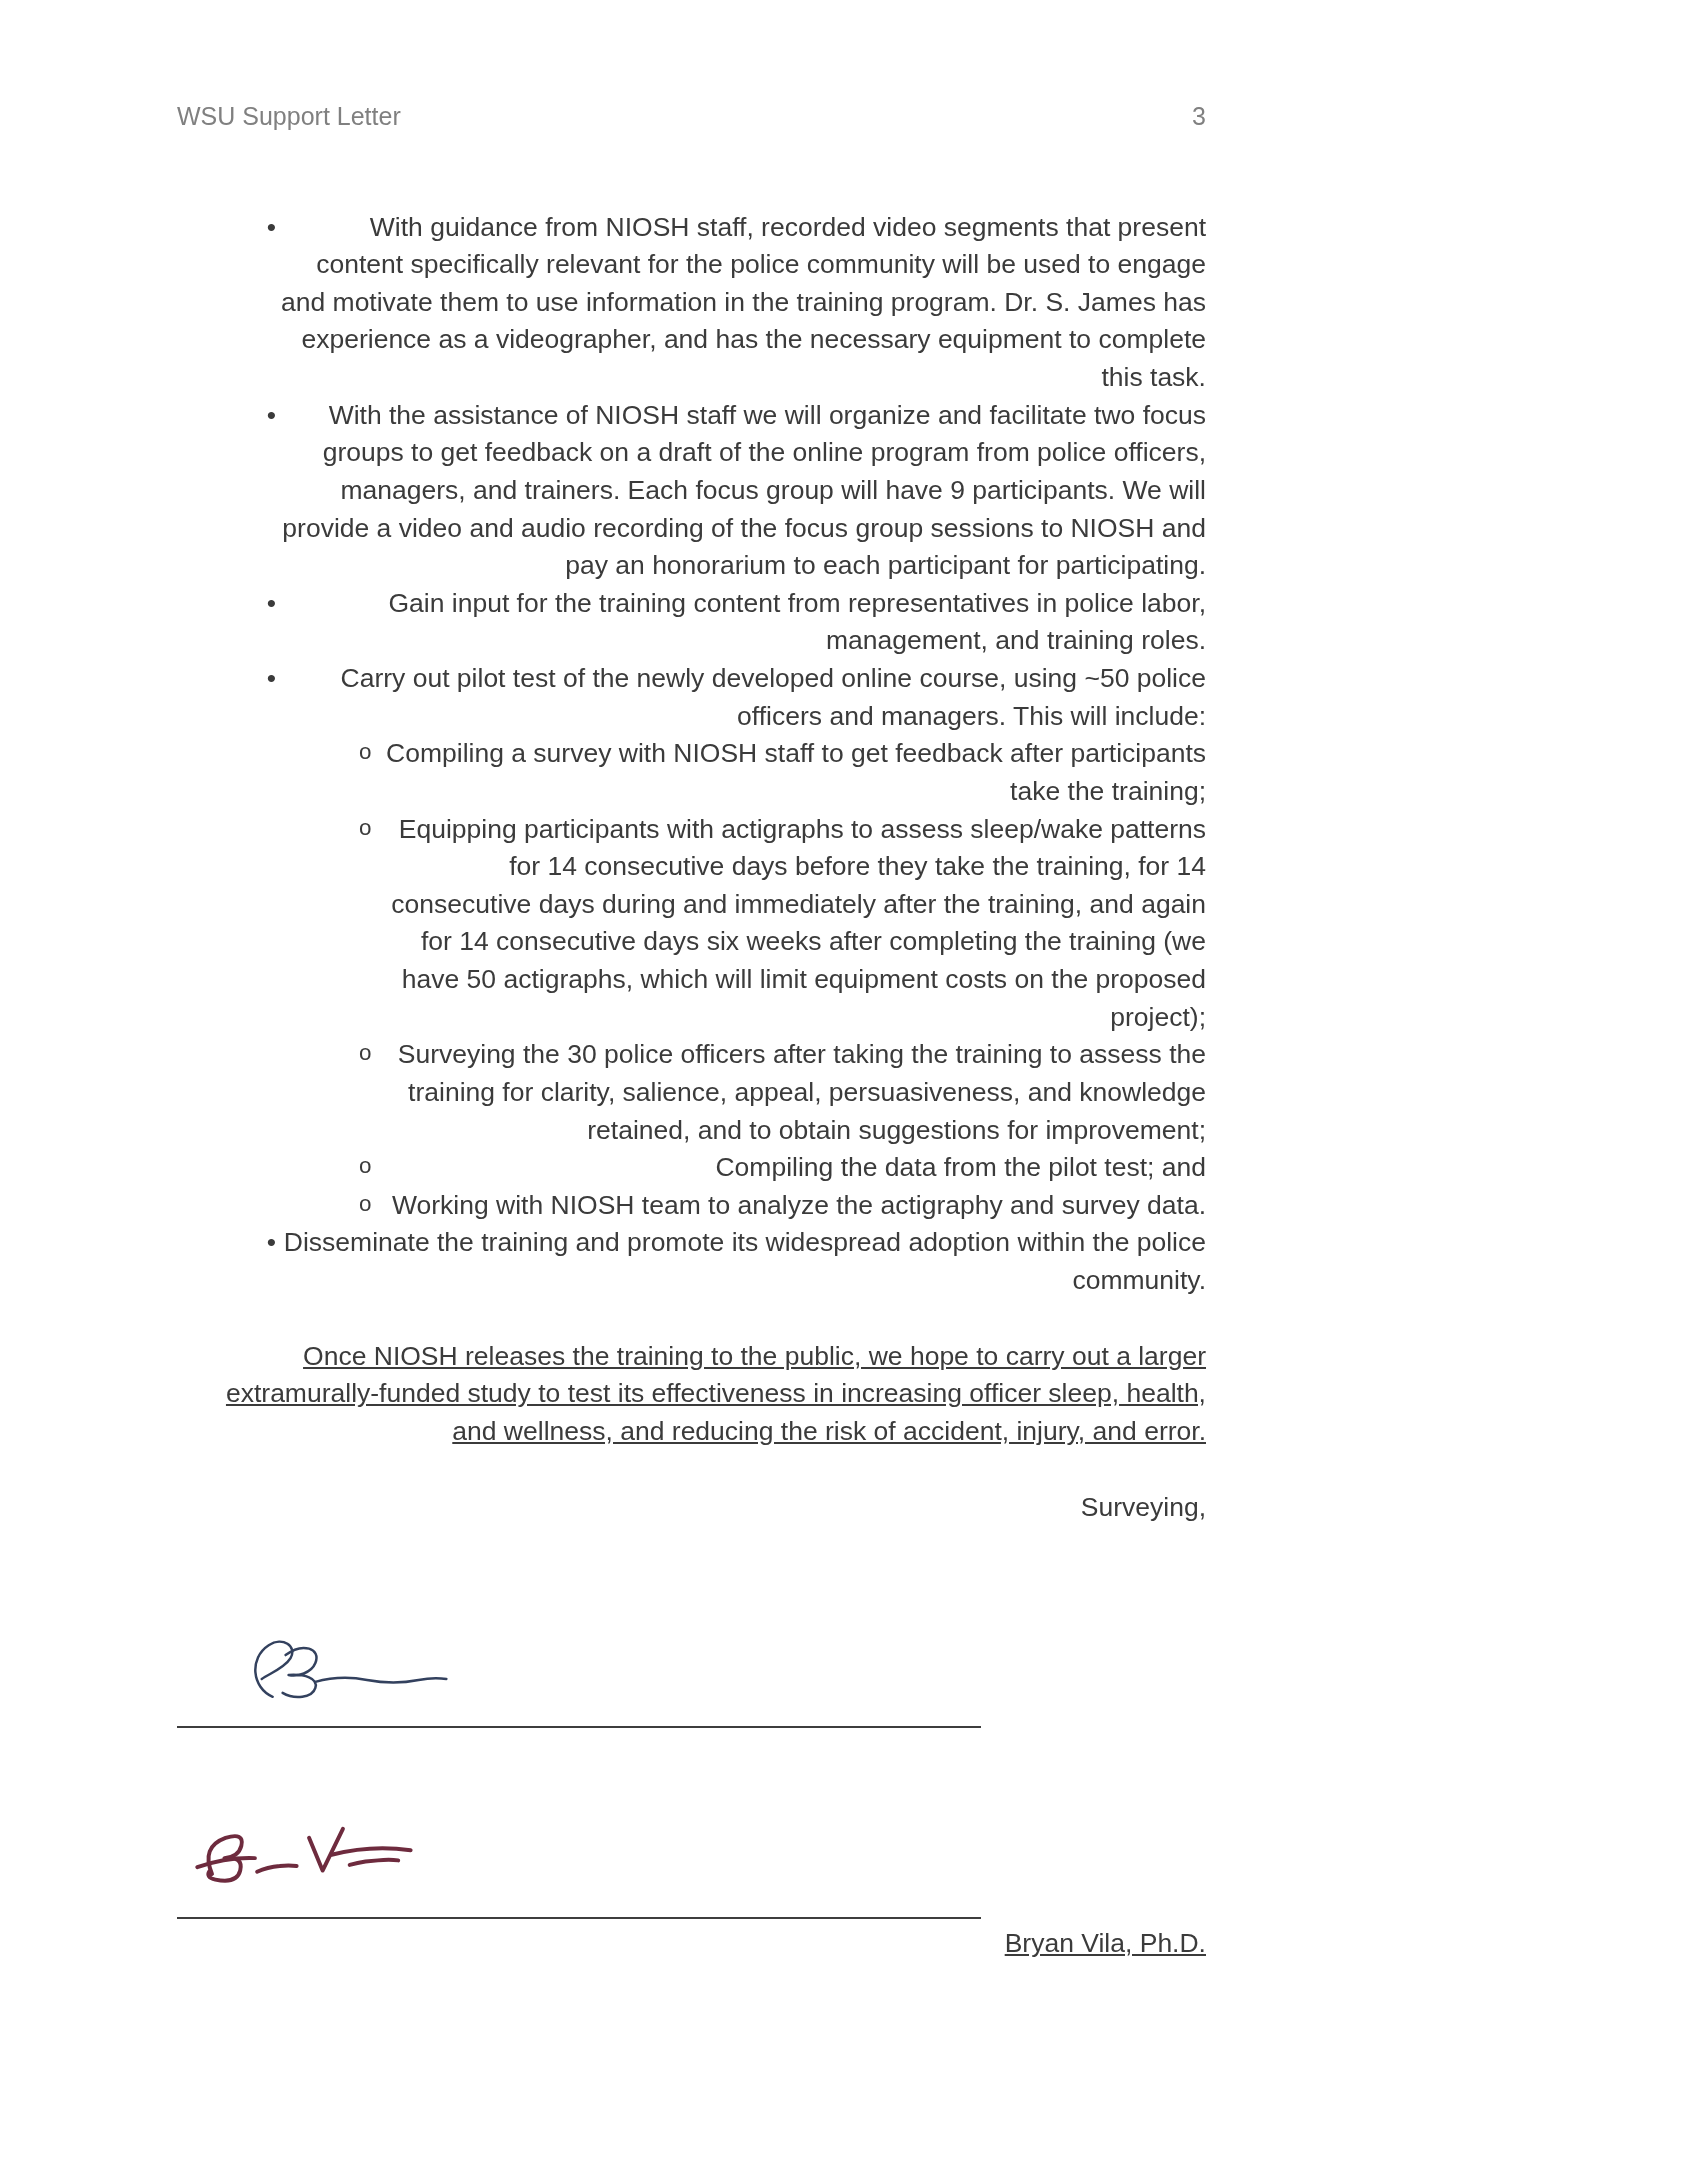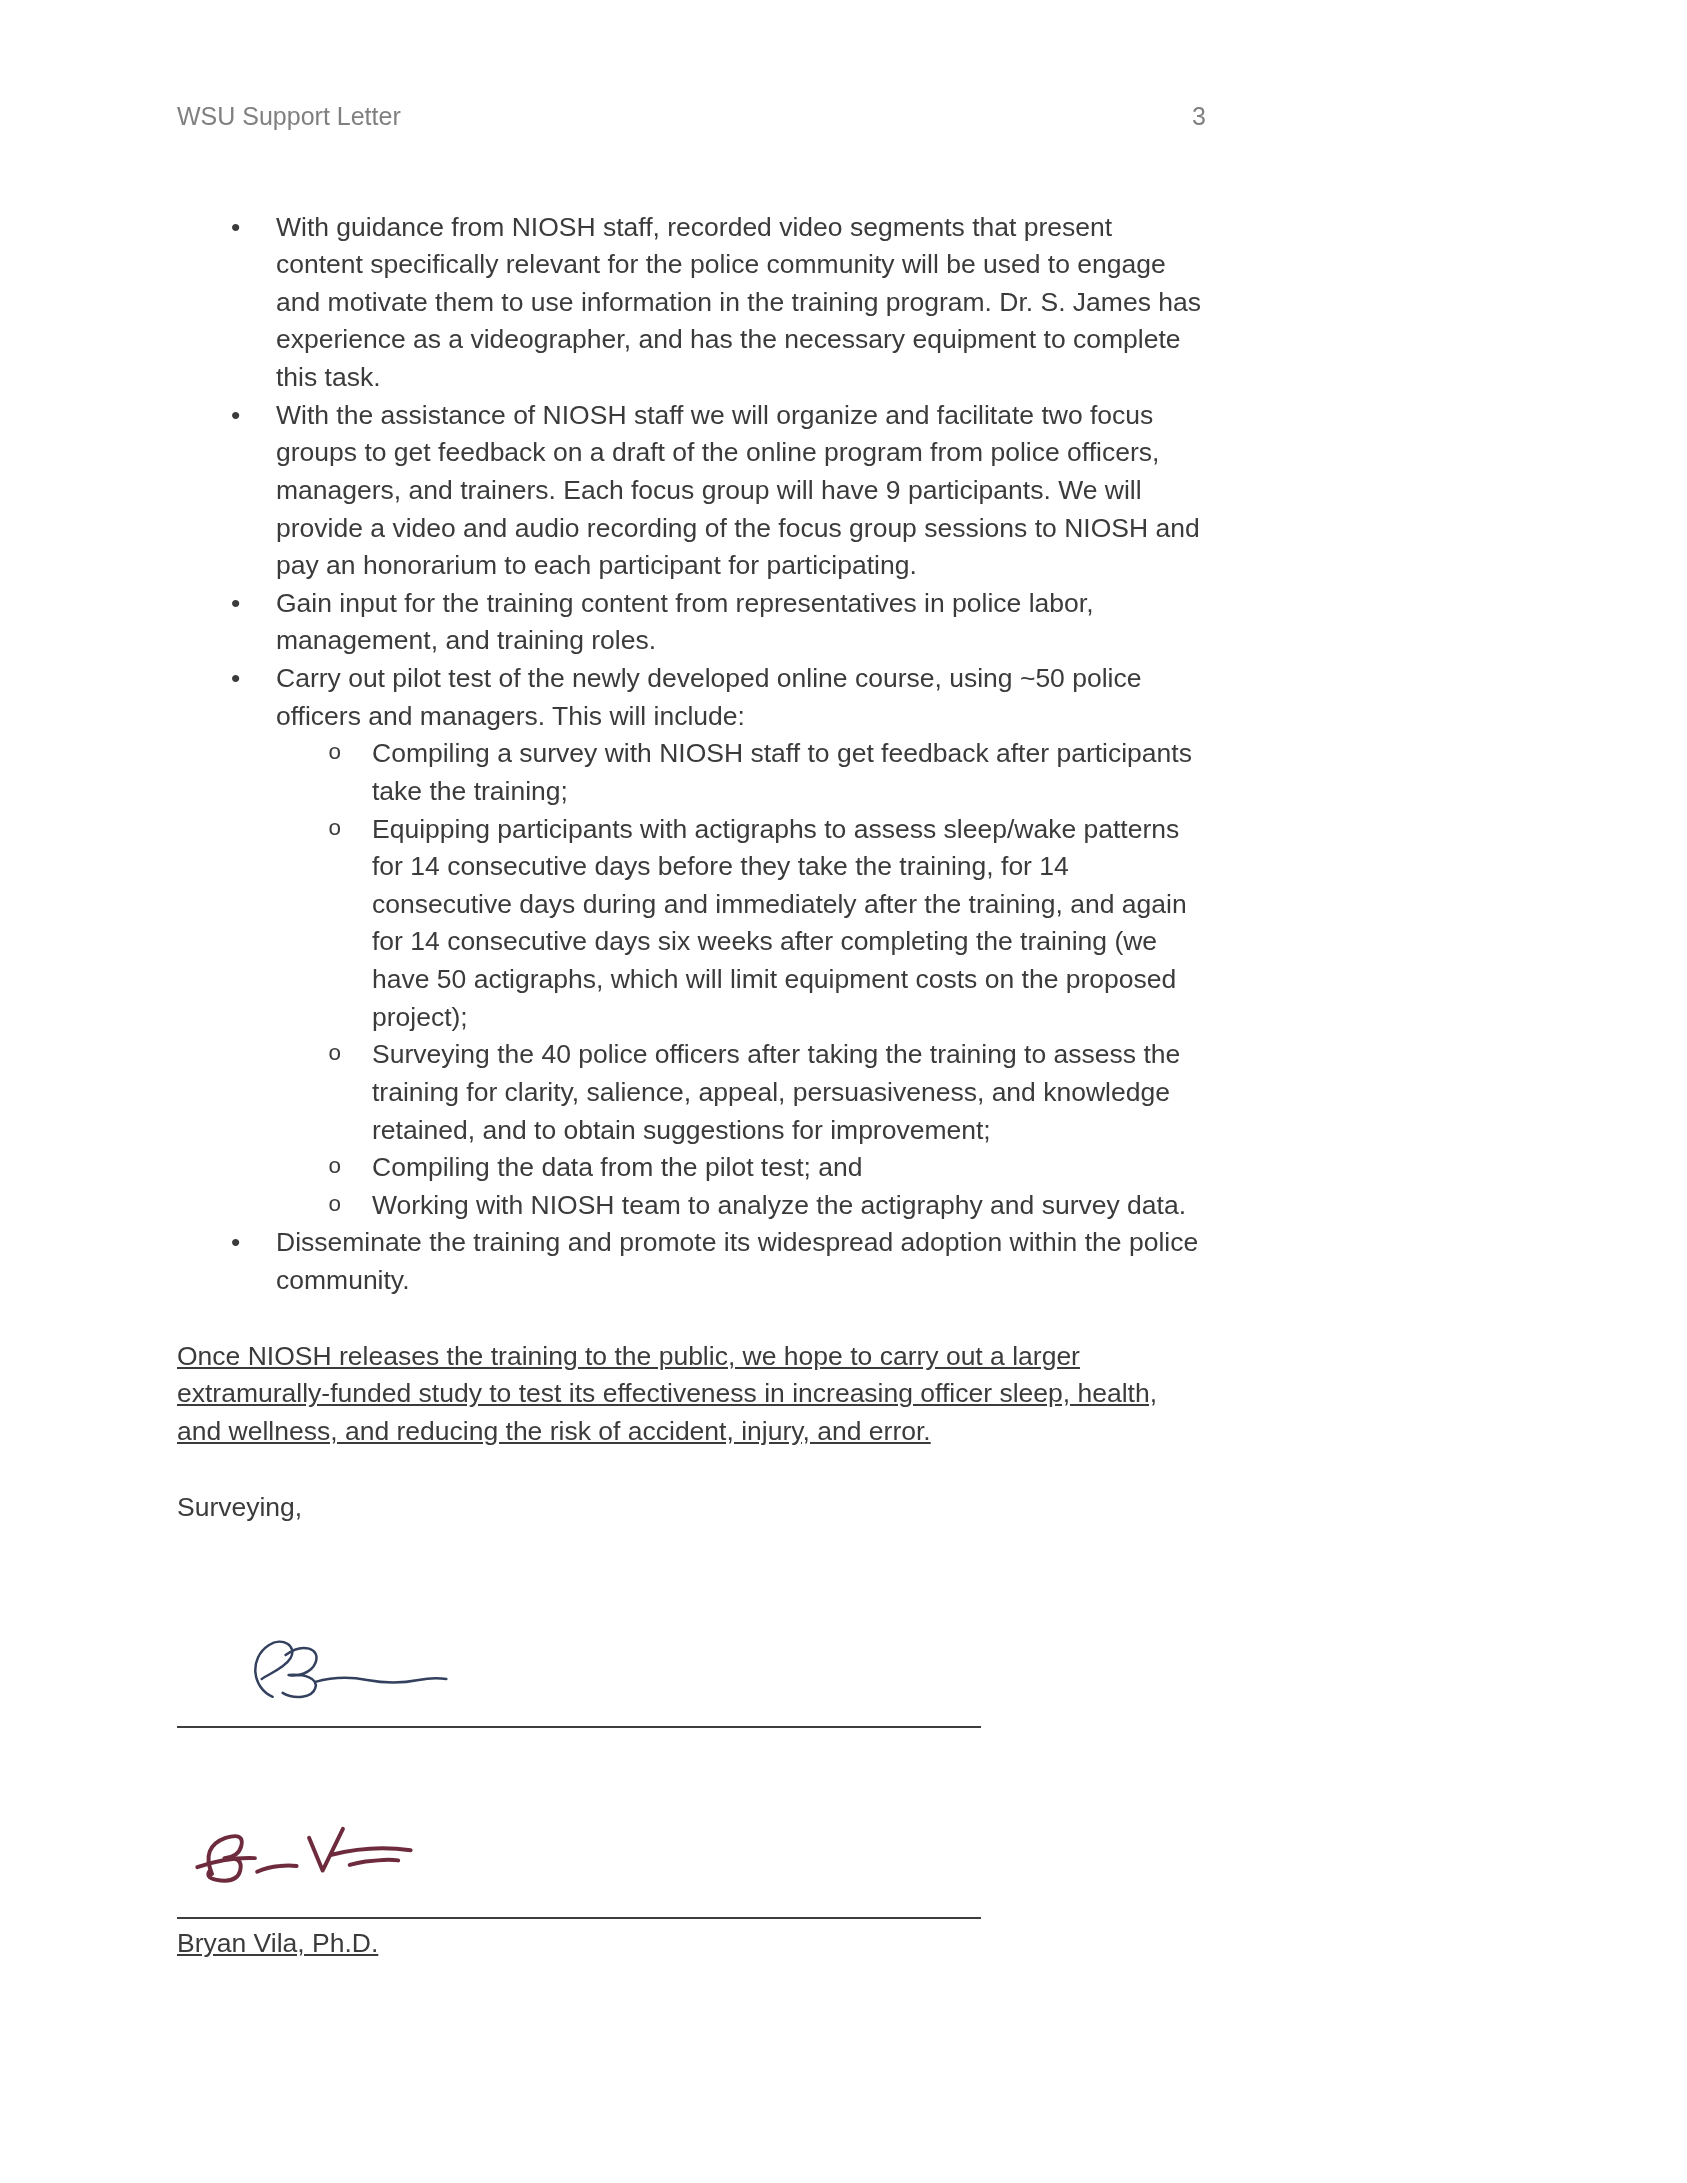--- a/index.html
+++ b/index.html
@@ -8,20 +8,21 @@
     position:relative;
     width:1411px;
     height:2183px;
     background:#ffffff;
     font-family:"Liberation Sans","DejaVu Sans",sans-serif;
     font-size:26.5px;
     line-height:1.42;
     color:#3b3b3b;
     padding:99px 205px 0 177px;
     overflow:hidden;
+    text-align:right;
   }
   .header {
     display:flex;
     justify-content:space-between;
     align-items:baseline;
     color:#808080;
     font-size:25px;
     margin-bottom:74px;
   }
   .bullet {
@@ -95,21 +96,21 @@
           <span class="sub-bullet">
             <span class="marker">o</span>
             <span>Compiling a survey with NIOSH staff to get feedback after participants take the training;</span>
           </span>
           <span class="sub-bullet">
             <span class="marker">o</span>
             <span>Equipping participants with actigraphs to assess sleep/wake patterns for 14 consecutive days before they take the training, for 14 consecutive days during and immediately after the training, and again for 14 consecutive days six weeks after completing the training (we have 50 actigraphs, which will limit equipment costs on the proposed project);</span>
           </span>
           <span class="sub-bullet">
             <span class="marker">o</span>
-            <span>Surveying the 40 police officers after taking the training to assess the training for clarity, salience, appeal, persuasiveness, and knowledge retained, and to obtain suggestions for improvement;</span>
+            <span>Surveying the 30 police officers after taking the training to assess the training for clarity, salience, appeal, persuasiveness, and knowledge retained, and to obtain suggestions for improvement;</span>
           </span>
           <span class="sub-bullet">
             <span class="marker">o</span>
             <span>Compiling the data from the pilot test; and</span>
           </span>
           <span class="sub-bullet">
             <span class="marker">o</span>
             <span>Working with NIOSH team to analyze the actigraphy and survey data.</span>
           </span>
         </span>

